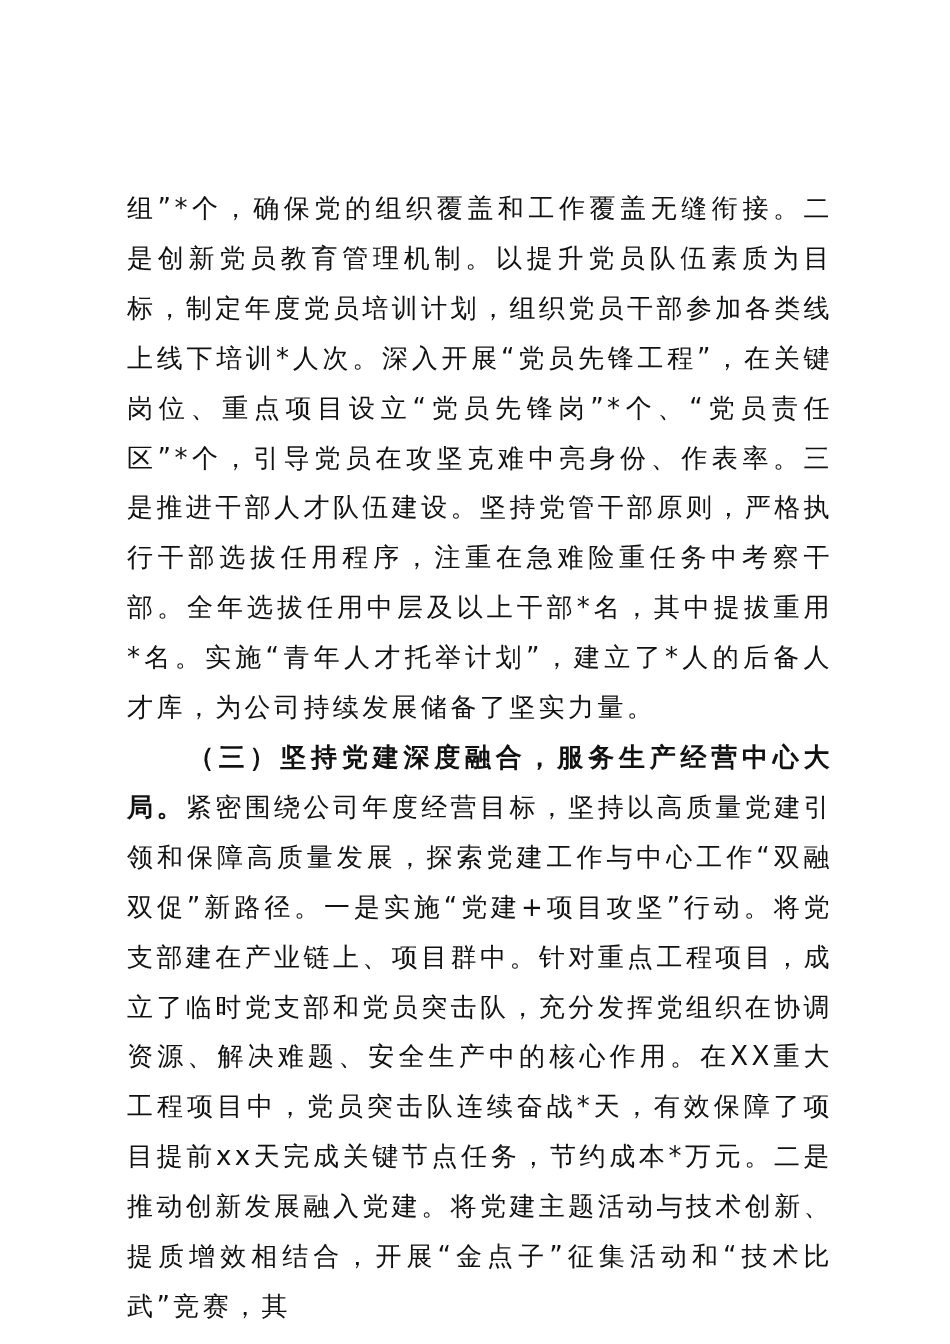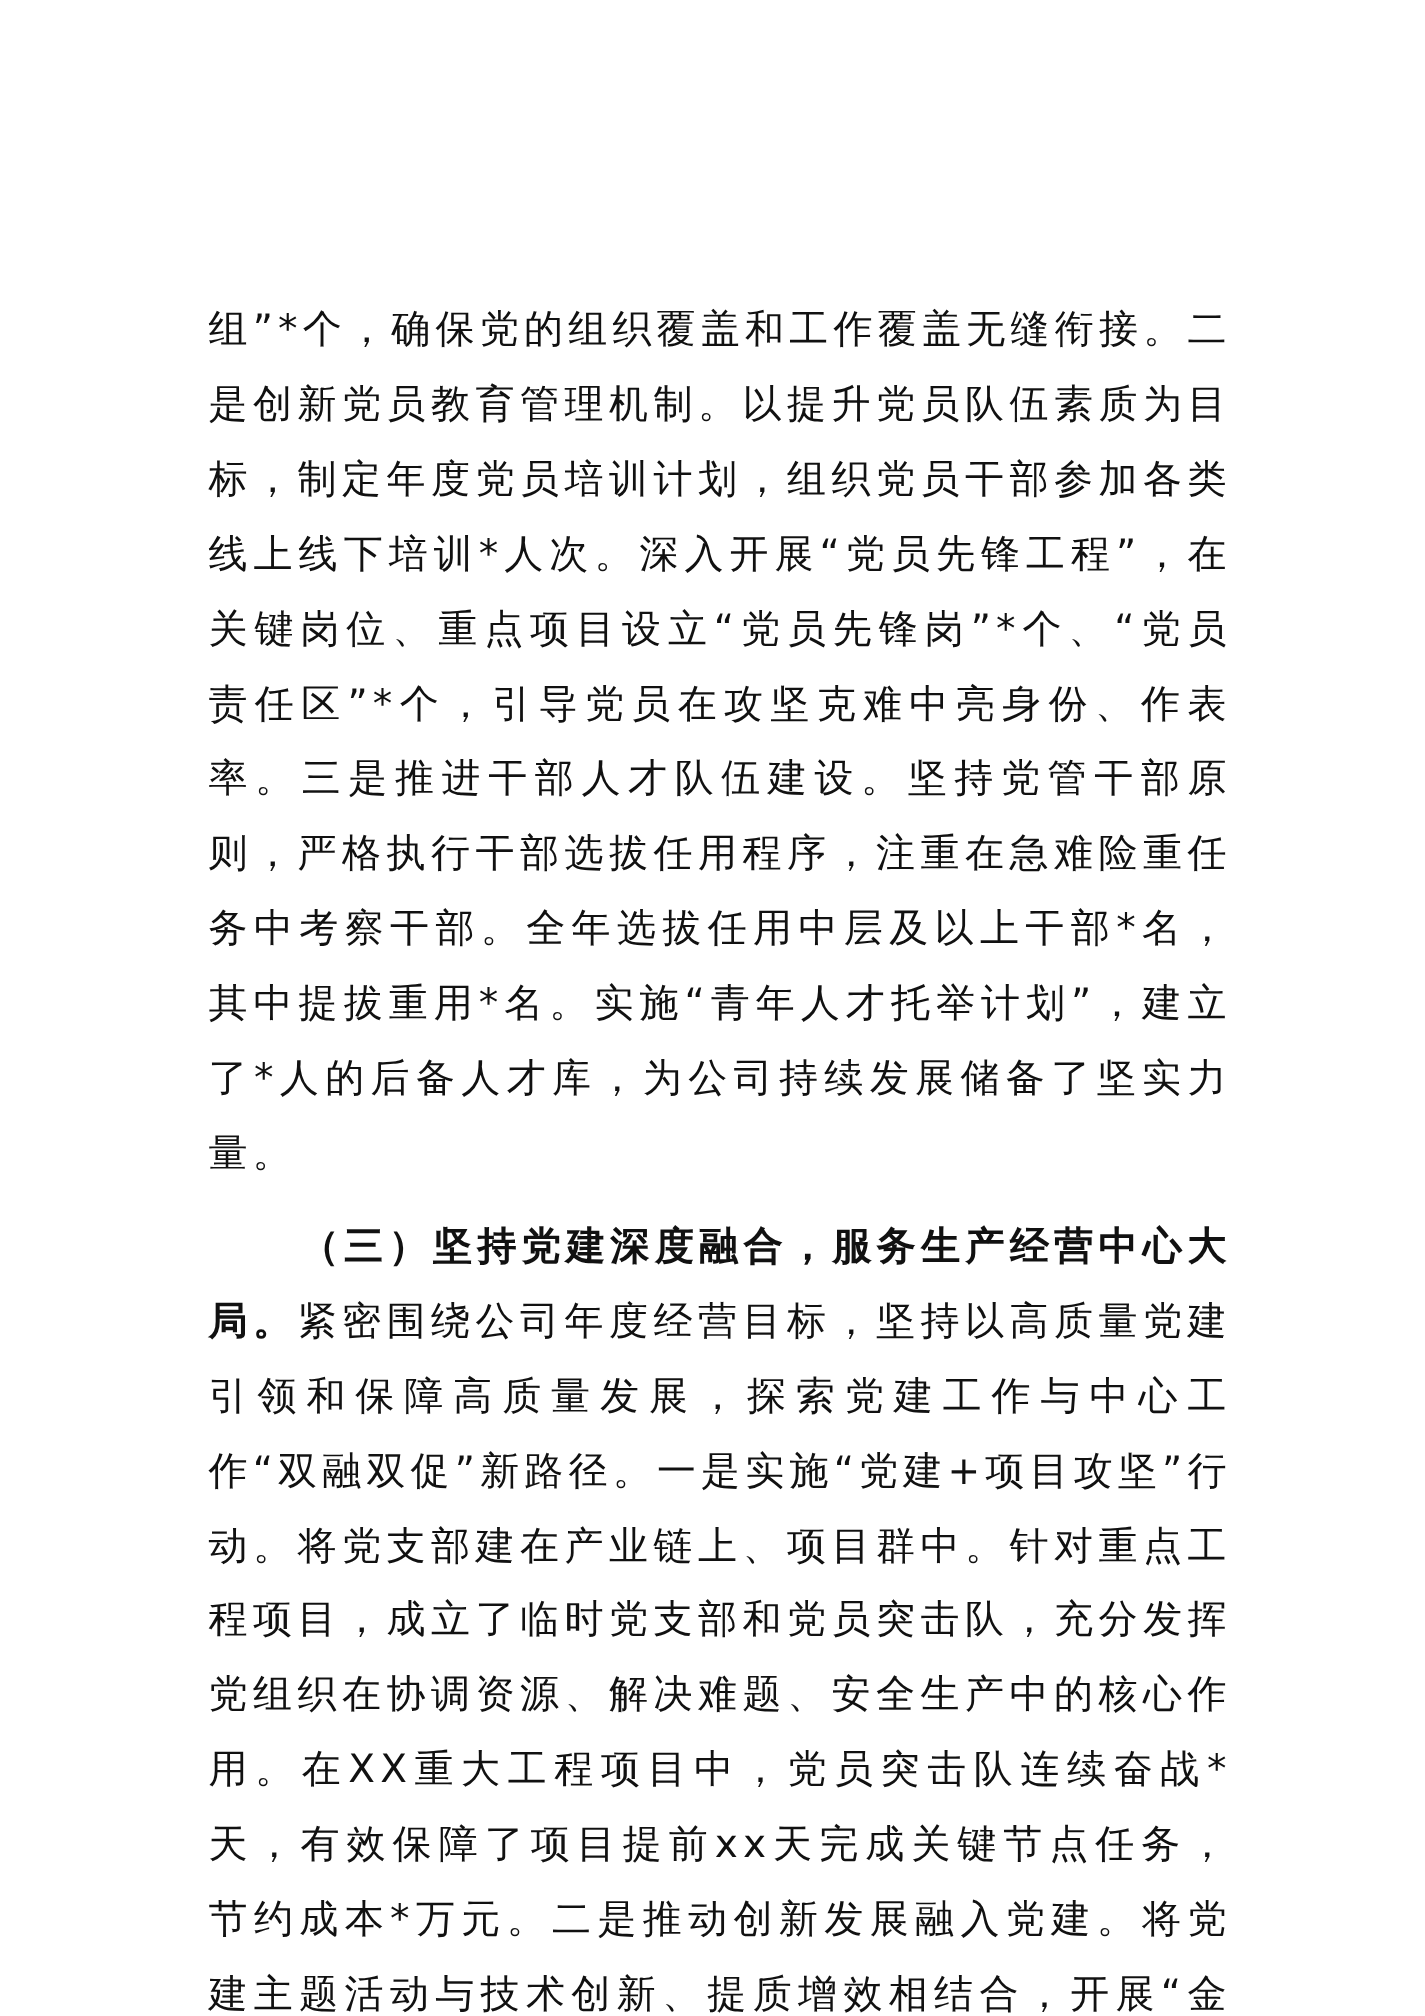--- a/index.html
+++ b/index.html
@@ -9,21 +9,21 @@
     left: 127px;
     top: 184px;
     width: 706px;
     font-family: "DejaVu Sans", "Liberation Sans", sans-serif;
     font-size: 26px;
     line-height: 49.9px;
     color: #111111;
     letter-spacing: 3.4px;
   }
   .para {
-    margin: 12px;
+    margin: 0;
     text-align: justify;
     text-align-last: left;
   }
   .para.indent { text-indent: 61px; }
   .bold { font-weight: bold; }
 </style>
 </head>
 <body>
 
 <div class="page">

